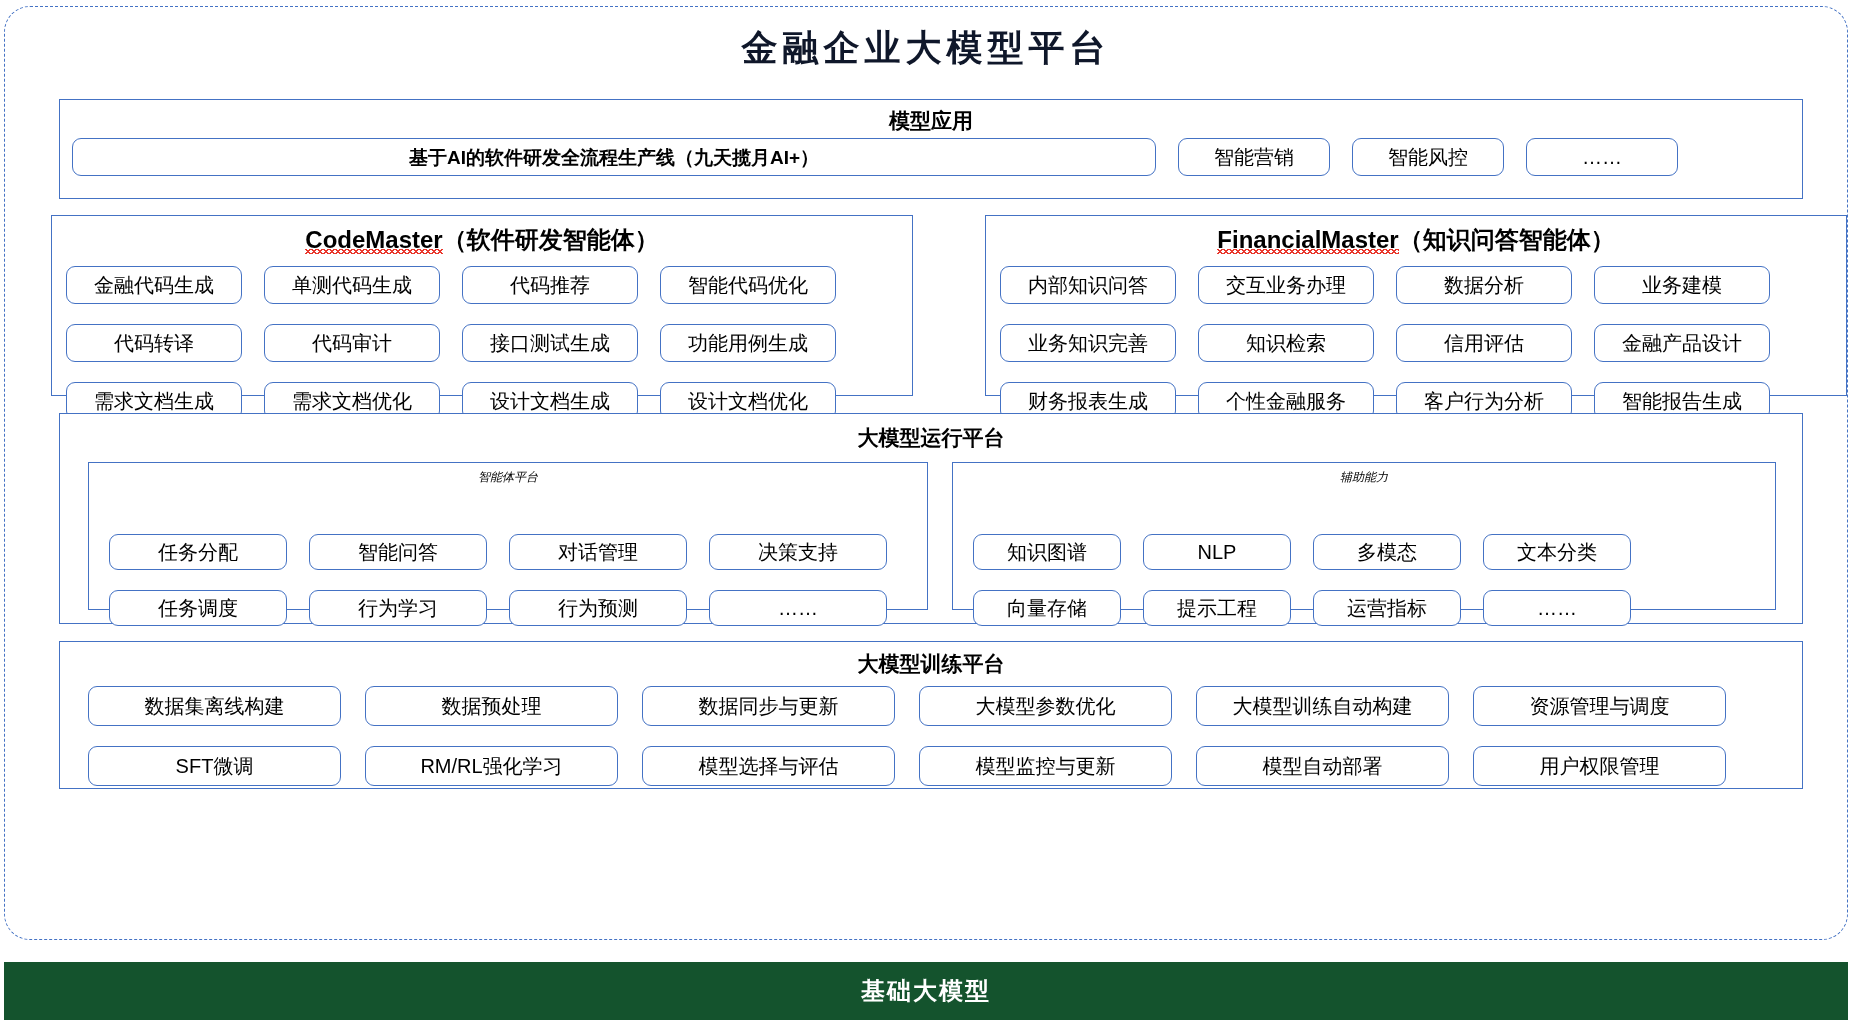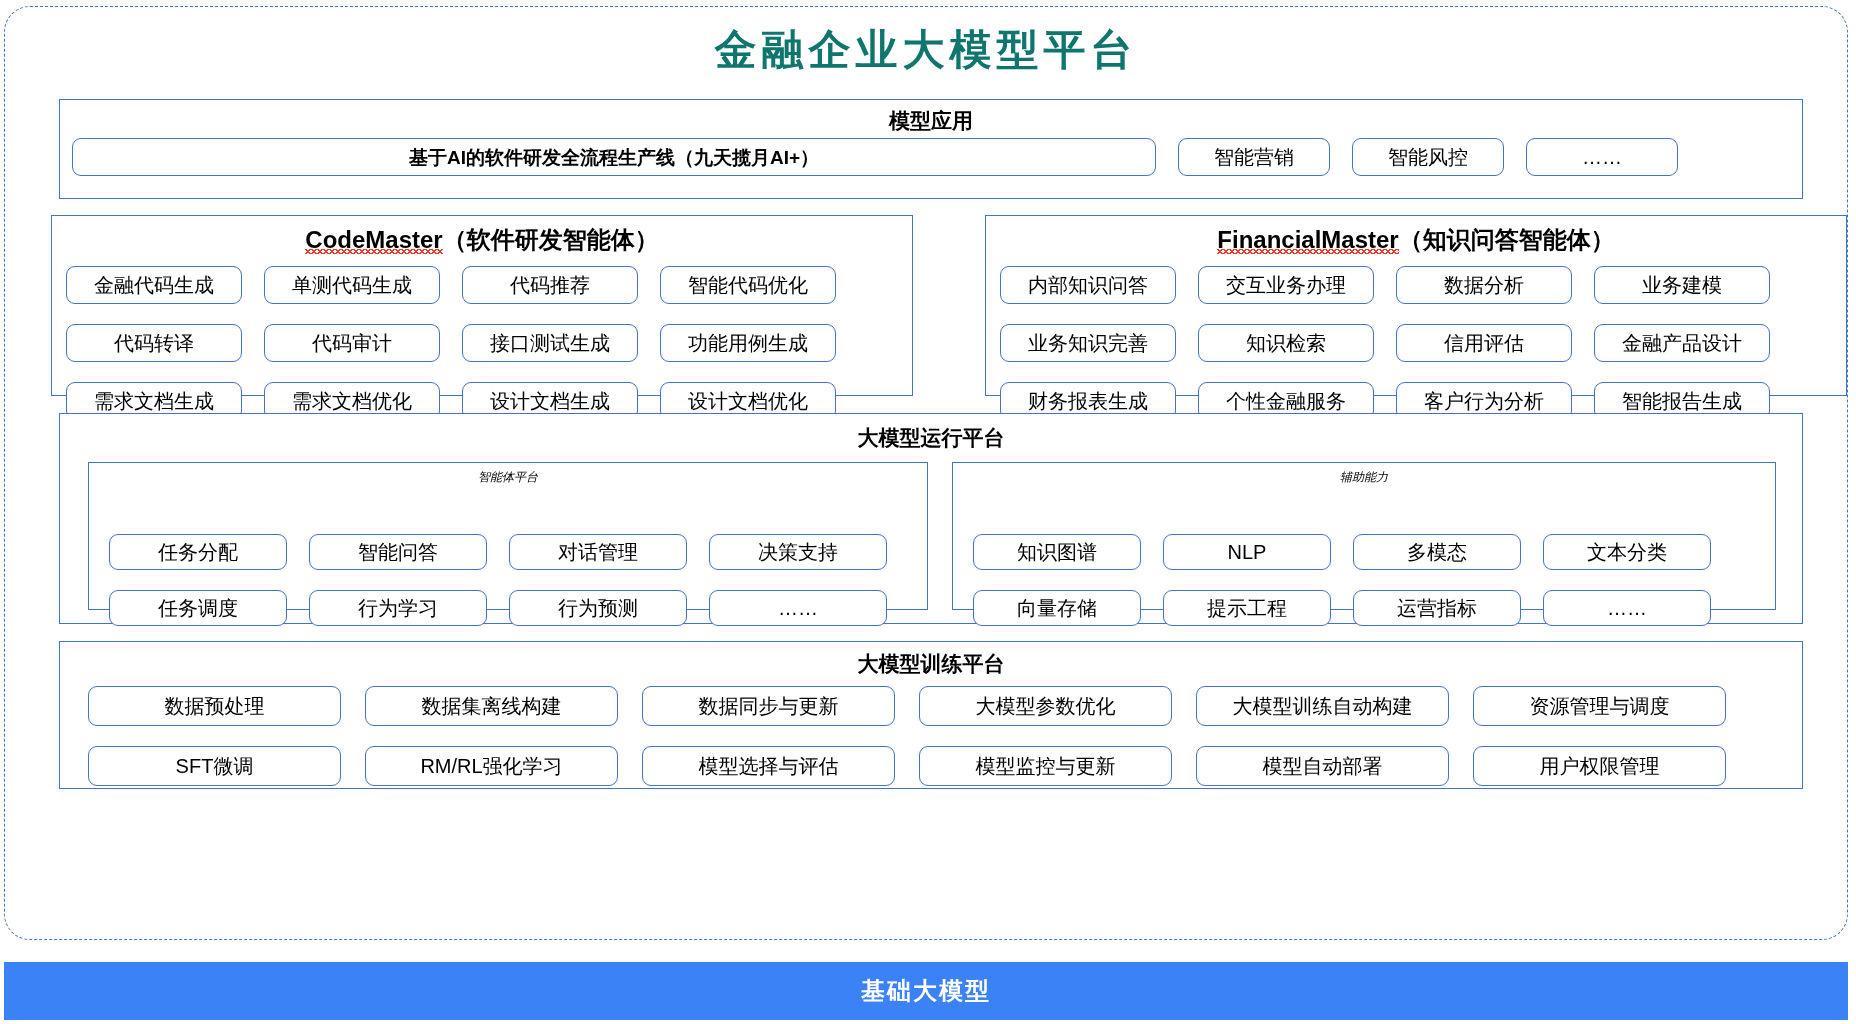--- a/index.html
+++ b/index.html
@@ -30,24 +30,24 @@
   }
 
   
   .main-title {
     position: absolute;
     left: 0;
     top: 22px;
     width: 100%;
     text-align: center;
     font-family: "DejaVu Serif", "Liberation Serif", serif;
-    font-size: 42px;
+    font-size: 36px;
     font-weight: 700;
     letter-spacing: 5px;
-    color: #0f766e;
+    color: #0f172a;
     line-height: 1;
   }
 
   
   .section {
     position: absolute;
     border: 1.2px solid #4472c4;
     box-sizing: border-box;
     background: #ffffff;
   }
@@ -138,38 +138,38 @@
     background: #ffffff;
   }
   #run-left  { left: 28px;  top: 48px; width: 840px; height: 148px; }
   #run-right { left: 892px; top: 48px; width: 824px; height: 148px; }
   .inner-head { position: absolute; left: 0; top: 8px; width: 100%; }
   .inner-row { left: 20px; }
   .inner-row .chip { height: 36px; margin-top: 31px; }
   .inner-row.r1 { top: 40px; }
   .inner-row.r2 { top: 96px; }
   #run-left .chip  { width: 178px; }
-  #run-right .chip { width: 168px; }
+  #run-right .chip { width: 148px; }
 
   
   #sec-train { left: 54px; top: 634px; width: 1744px; height: 148px; }
   #train-head { position: absolute; left: 0; top: 10px; width: 100%; }
   .train-row { left: 28px; gap: 24px; }
   .train-row .chip { height: 40px; width: 253px; }
   .train-row.r1 { top: 44px; }
   .train-row.r2 { top: 104px; }
 
   
   .footer-bar {
     position: absolute;
     left: 4px;
     top: 962px;
     width: 1844px;
     height: 58px;
-    background: #3b82f6;
+    background: #14532d;
     display: flex;
     align-items: center;
     justify-content: center;
     box-sizing: border-box;
   }
   .footer-text {
     color: #ffffff;
     font-size: 24px;
     font-weight: 700;
     letter-spacing: 2px;
@@ -272,22 +272,22 @@
         <div class="chip">提示工程</div>
         <div class="chip">运营指标</div>
         <div class="chip">……</div>
       </div>
     </div>
   </div>
 
   <div class="section" id="sec-train">
     <div class="section-title" id="train-head">大模型训练平台</div>
     <div class="chip-row train-row r1">
+      <div class="chip">数据集离线构建</div>
       <div class="chip">数据预处理</div>
-      <div class="chip">数据集离线构建</div>
       <div class="chip">数据同步与更新</div>
       <div class="chip">大模型参数优化</div>
       <div class="chip">大模型训练自动构建</div>
       <div class="chip">资源管理与调度</div>
     </div>
     <div class="chip-row train-row r2">
       <div class="chip">SFT微调</div>
       <div class="chip">RM/RL强化学习</div>
       <div class="chip">模型选择与评估</div>
       <div class="chip">模型监控与更新</div>

